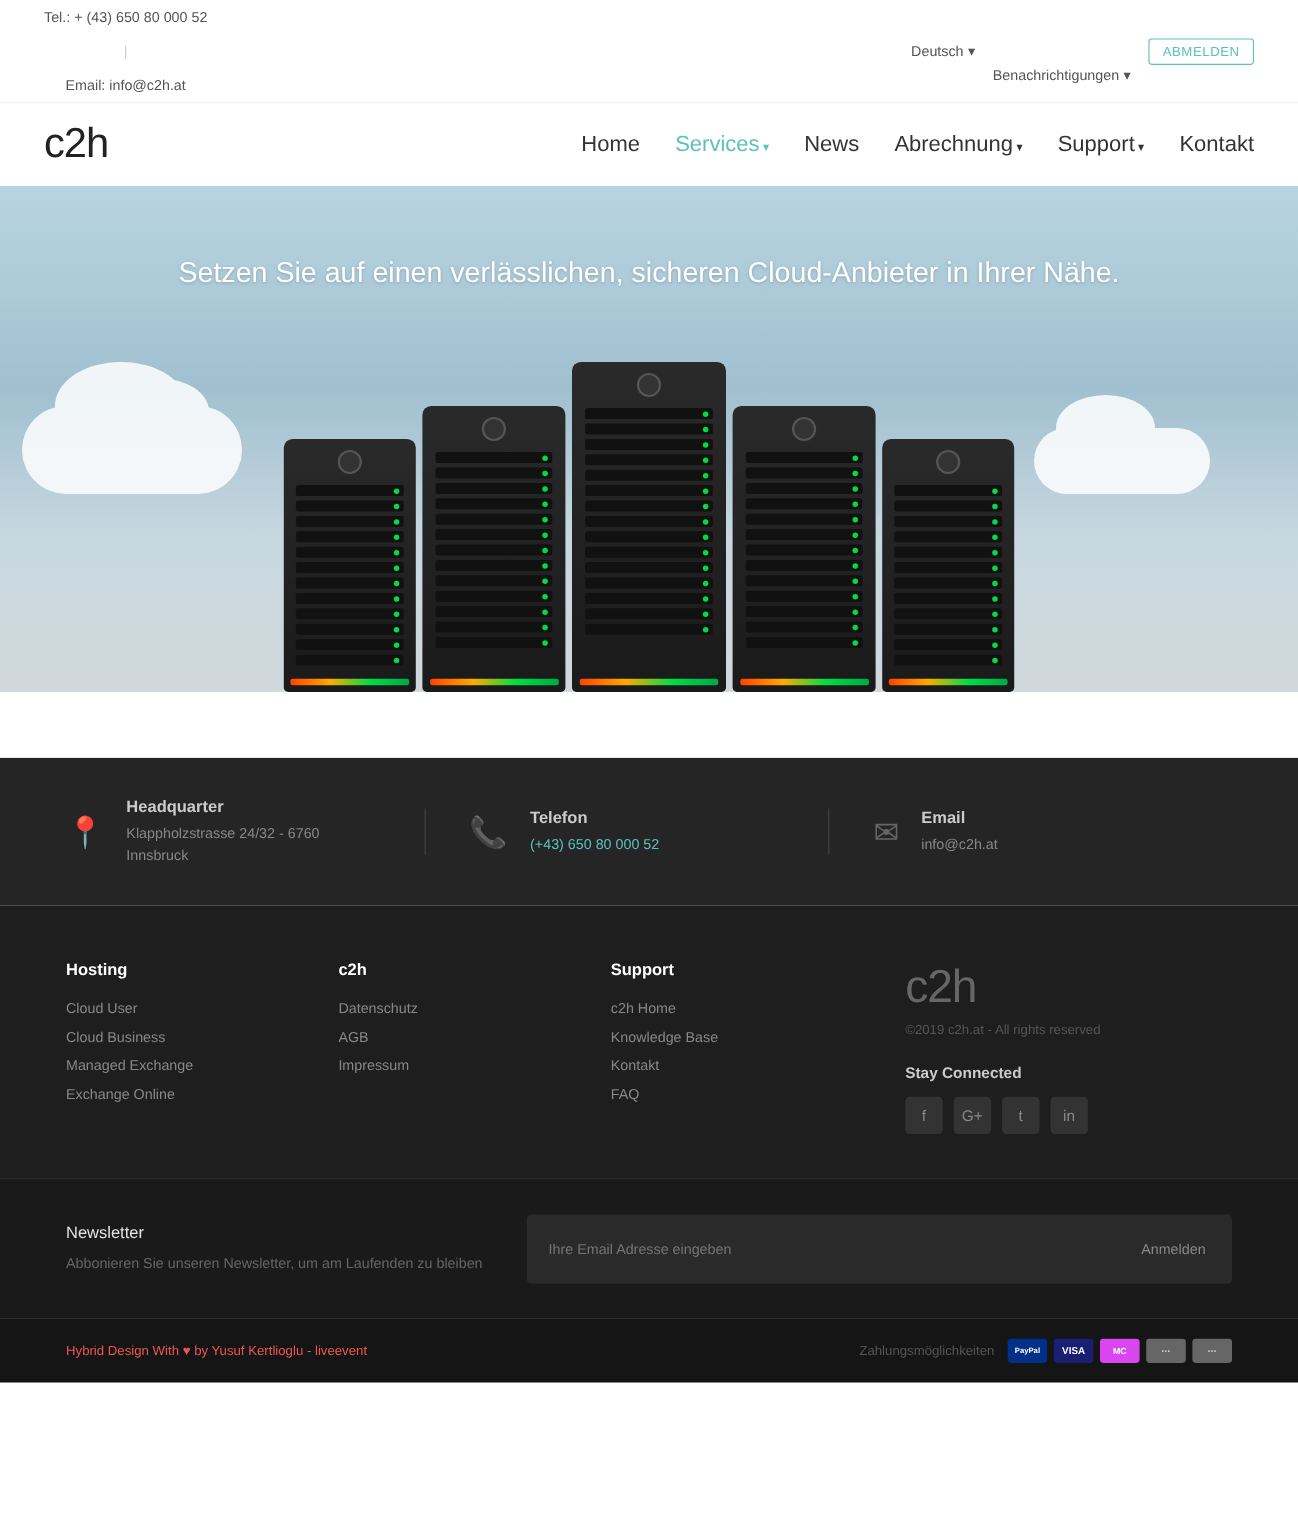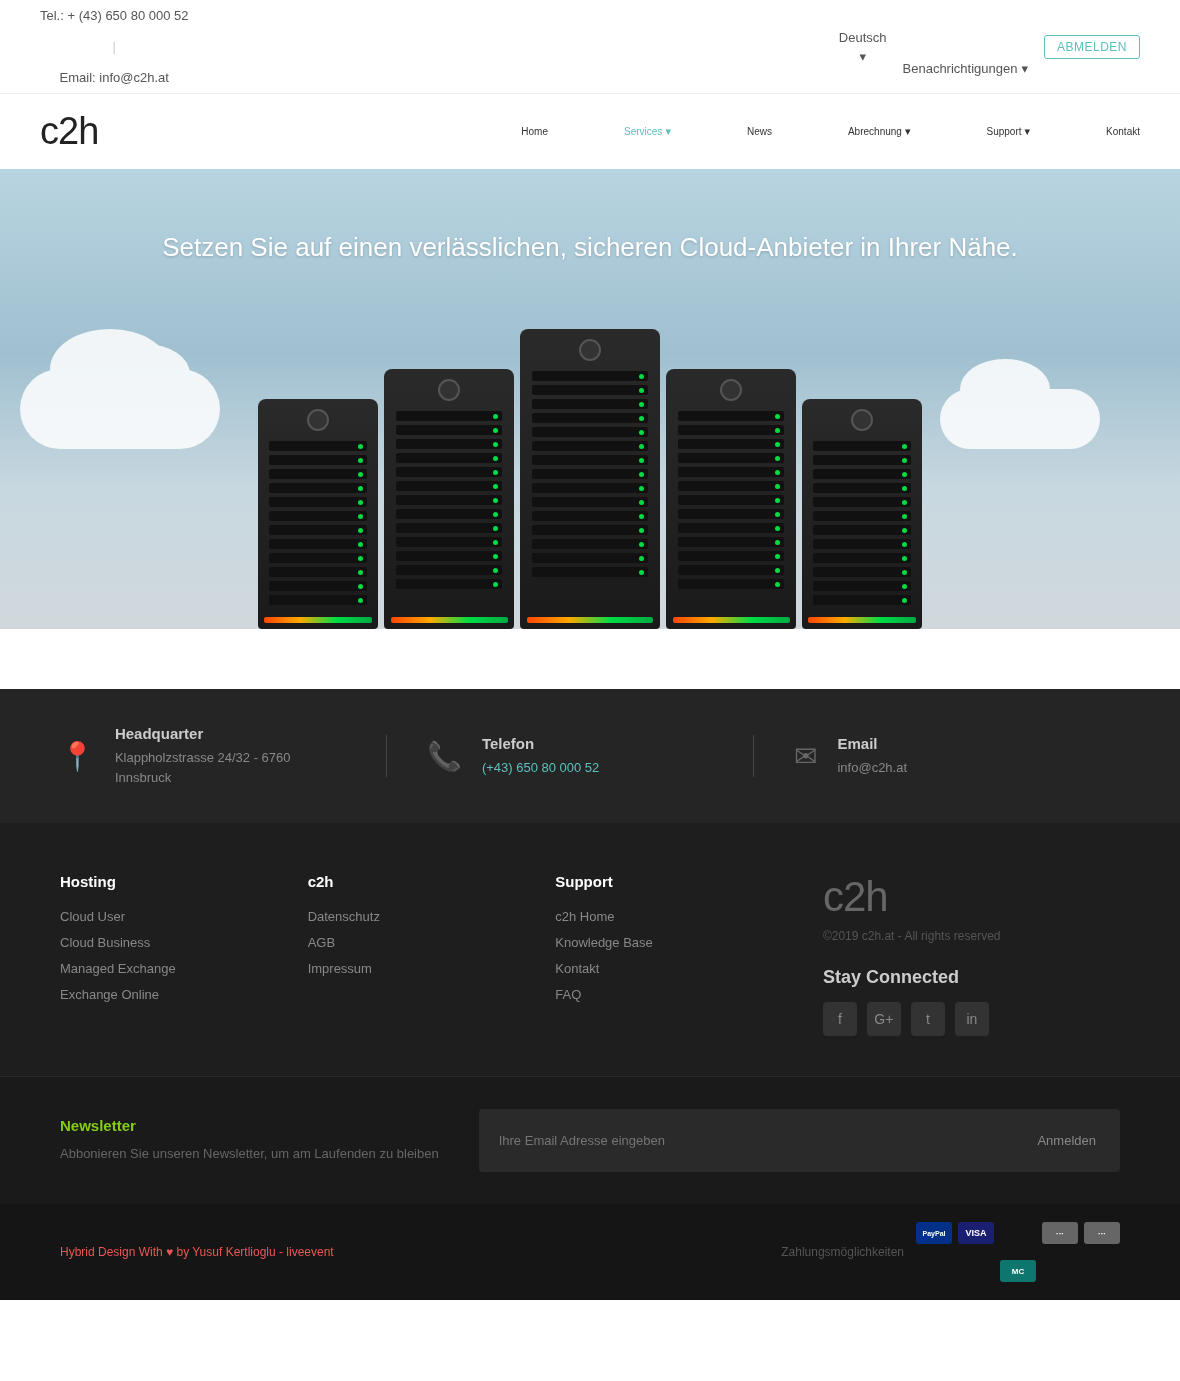--- a/index.html
+++ b/index.html
@@ -11,21 +11,21 @@
       border-bottom: 1px solid #eee;
       padding: 8px 40px;
       display: flex;
       justify-content: space-between;
       align-items: center;
       font-size: 13px;
       color: #555;
     }
     .top-bar-left { display: flex; gap: 16px; align-items: center; flex-direction: column; }
     .top-bar-right { display: flex; gap: 16px; align-items: center; }
-    .top-bar-right .lang { cursor: pointer; display: flex; align-items: center; gap: 4px; flex-direction: column; }
+    .top-bar-right .lang { cursor: pointer; display: flex; align-items: center; gap: 4px; }
     .top-bar-right .notif { cursor: pointer; display: flex; align-items: center; gap: 4px; margin-top: 44px; }
     .top-bar-right .abmelden {
       border: 1px solid #5bc0be;
       color: #5bc0be;
       padding: 4px 12px;
       border-radius: 3px;
       cursor: pointer;
       font-size: 12px;
       letter-spacing: 0.5px;
     }
@@ -42,23 +42,22 @@
     .logo {
       font-size: 38px;
       font-weight: 300;
       color: #222;
       letter-spacing: -1px;
     }
     nav { display: flex; gap: 32px; align-items: center; }
     nav a {
       text-decoration: none;
       color: #333;
-      font-size: 10px;
+      font-size: 20px;
       cursor: pointer;
-      margin-left: 44px;
     }
     nav a.active { color: #5bc0be; }
     nav a.has-arrow::after { content: ' ▾'; font-size: 11px; }
 
     
     .hero {
       position: relative;
       width: 100%;
       height: 460px;
       background: linear-gradient(180deg, #b8d4e0 0%, #a0c0d0 40%, #c8d8e0 70%, #d0d8dc 100%);
@@ -189,21 +188,21 @@
     }
     .footer-col { flex: 1; }
     .footer-col h4 { color: #fff; font-size: 15px; font-weight: 600; margin-bottom: 18px; }
     .footer-col ul { list-style: none; }
     .footer-col ul li { margin-bottom: 10px; }
     .footer-col ul li a { color: #888; text-decoration: none; font-size: 13px; cursor: pointer; }
 
     .footer-brand { flex: 1.2; display: flex; flex-direction: column; align-items: flex-start; padding-left: 20px; }
     .footer-logo { font-size: 42px; font-weight: 300; color: #666; letter-spacing: -1px; margin-bottom: 8px; }
     .footer-copy { color: #555; font-size: 12px; margin-bottom: 24px; }
-    .stay-connected h4 { color: #ccc; font-size: 18px; font-weight: 600; margin-bottom: 14px; }
+    .stay-connected h4 { color: #ccc; font-size: 14px; font-weight: 600; margin-bottom: 14px; }
     .social-icons { display: flex; gap: 10px; }
     .social-btn {
       width: 34px; height: 34px;
       background: #333;
       border-radius: 4px;
       display: flex; align-items: center; justify-content: center;
       color: #888;
       font-size: 14px;
       cursor: pointer;
     }
@@ -211,21 +210,21 @@
     
     .newsletter-bar {
       background: #1a1a1a;
       padding: 32px 60px;
       display: flex;
       align-items: center;
       gap: 40px;
       border-top: 1px solid #2a2a2a;
     }
     .newsletter-text { min-width: 240px; }
-    .newsletter-text h4 { color: #84cc16; font-size: 15px; font-weight: 700; margin-bottom: 10px; }
+    .newsletter-text h4 { color: #e5e5e5; font-size: 15px; font-weight: 400; margin-bottom: 10px; }
     .newsletter-text p { color: #666; font-size: 13px; line-height: 1.5; }
     .newsletter-form {
       flex: 1;
       display: flex;
       background: #2a2a2a;
       border-radius: 4px;
       overflow: hidden;
     }
     .newsletter-form input {
       flex: 1;
@@ -262,21 +261,21 @@
       background: #888;
       border-radius: 3px;
       width: 36px; height: 22px;
       display: flex; align-items: center; justify-content: center;
       font-size: 8px;
       color: #222;
       font-weight: bold;
     }
     .payment-icon.paypal { background: #003087; color: #fff; font-size: 7px; }
     .payment-icon.visa { background: #1a1f71; color: #fff; font-size: 9px; }
-    .payment-icon.mc { background: #0f766e; color: #fff; font-size: 8px; margin-top: 38px; }
+    .payment-icon.mc { background: #d946ef; color: #fff; font-size: 8px; }
     .payment-icon.generic { background: #666; color: #fff; font-size: 8px; }
   </style>
 </head>
 <body>
 
 <div class="top-bar">
   <div class="top-bar-left">
     <span>Tel.: + (43) 650 80 000 52</span>
     <span class="separator">|</span>
     <span>Email: info@c2h.at</span>

